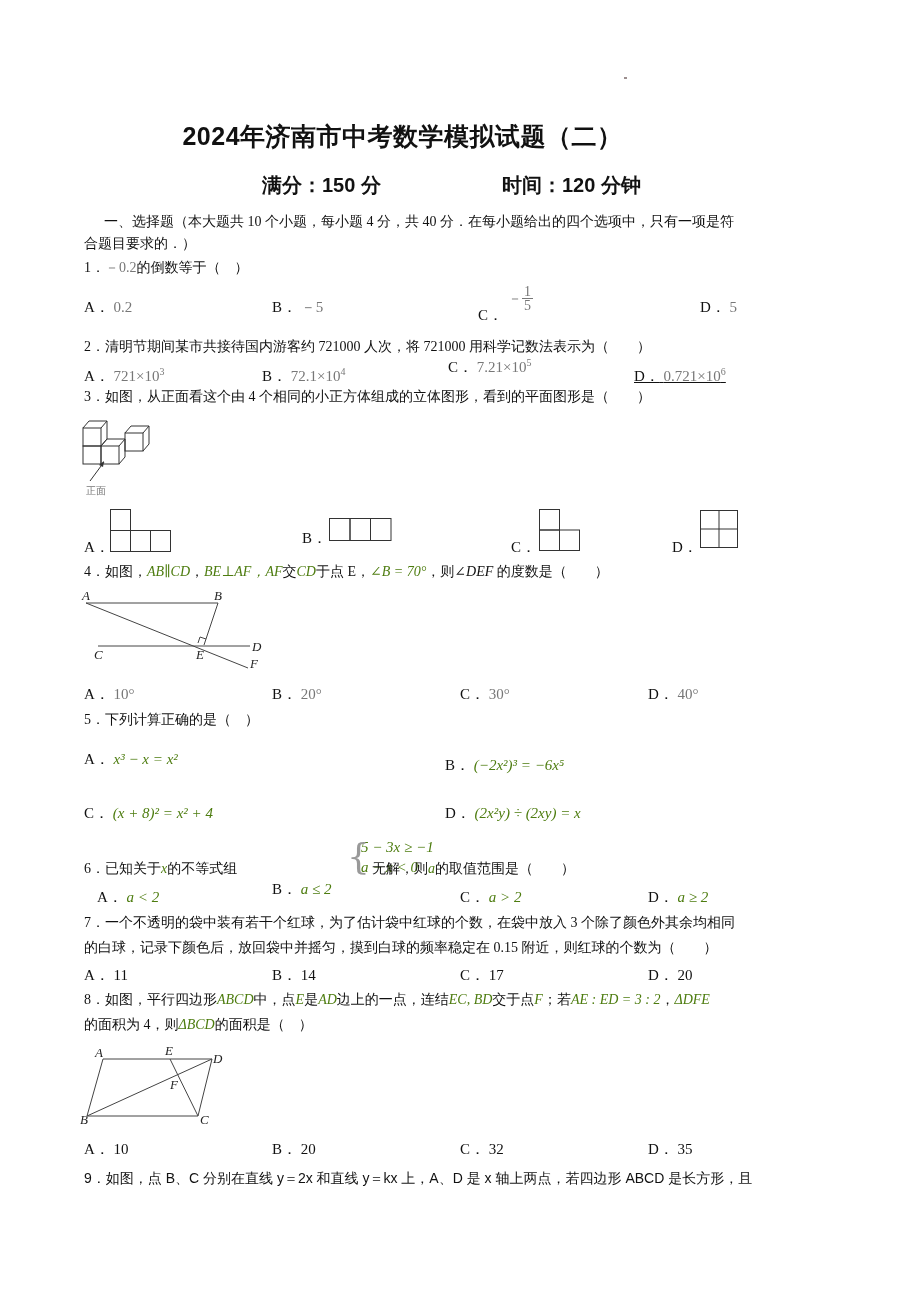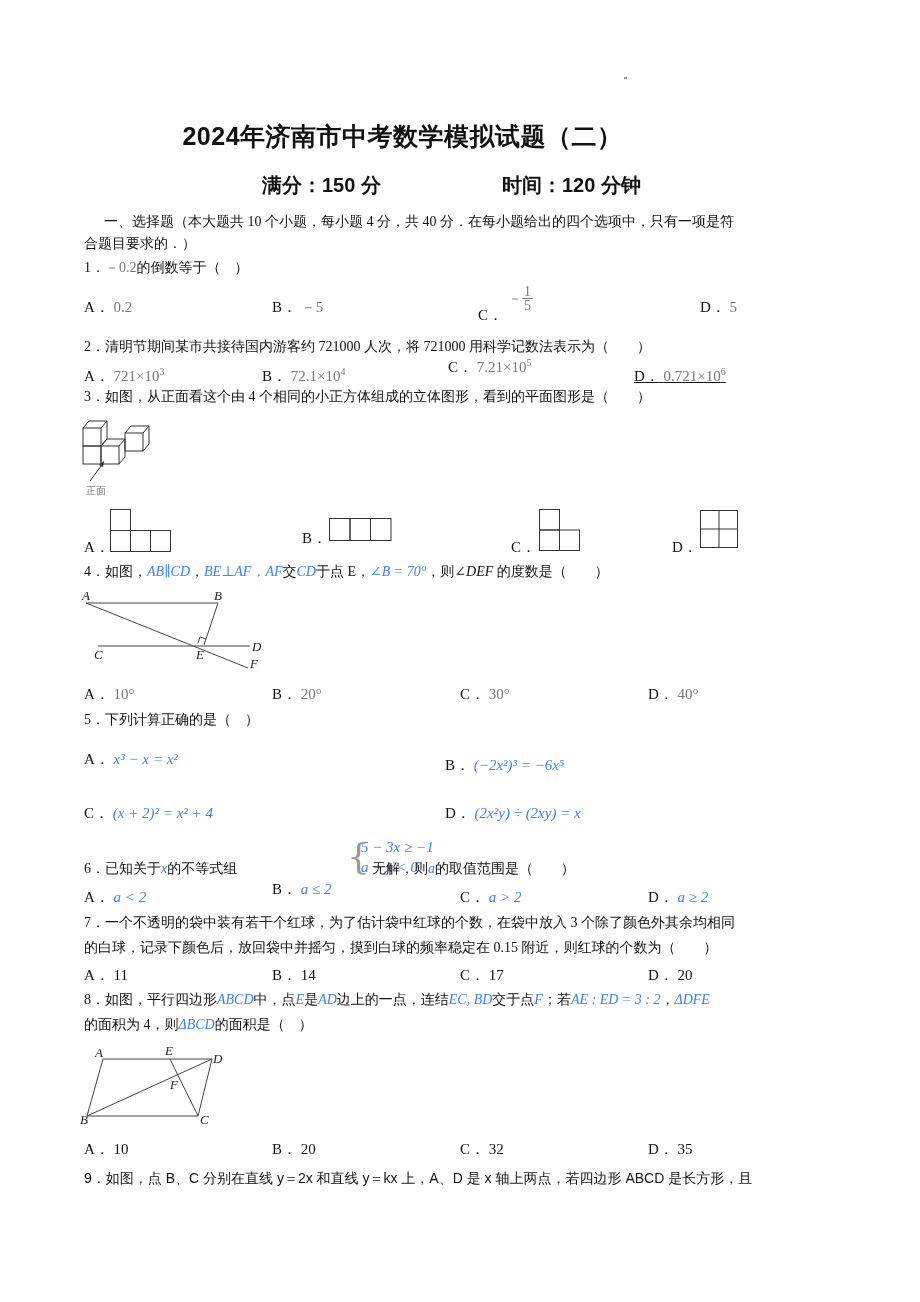--- a/index.html
+++ b/index.html
@@ -3,21 +3,21 @@
 <meta charset="utf-8">
 <style>
   html, body { margin: 0; padding: 0; background: #ffffff; }
   body { width: 920px; height: 1302px; position: relative; overflow: hidden;
          font-family: "Liberation Serif", "DejaVu Serif", serif; color: #111; }
   .abs { position: absolute; }
   .title { left: 0; width: 805px; top: 120px; text-align: center;
            font-family: "Liberation Sans", "DejaVu Sans", sans-serif; font-weight: bold; font-size: 25px; letter-spacing: 0.5px; }
   .subtitle { top: 172px; font-family: "Liberation Sans", "DejaVu Sans", sans-serif; font-weight: bold; font-size: 20px; }
   .txt { font-size: 14px; line-height: 20px; white-space: nowrap; }
-  .math { font-family: "Liberation Serif", "DejaVu Serif", serif; color: #3b82f6; font-style: italic; }
+  .math { font-family: "Liberation Serif", "DejaVu Serif", serif; color: #4d7c0f; font-style: italic; }
   .mathn { font-family: "Liberation Serif", "DejaVu Serif", serif; color: #777; }
   .opt { font-size: 15px; line-height: 20px; white-space: nowrap; }
   .dot { left: 624px; top: 77px; width: 3px; height: 2px; background: #9c8f8f; }
   sup { font-size: 10px; }
   .frac { display: inline-block; vertical-align: middle; text-align: center; line-height: 13px; color: #777; }
   .frac .n { display: block; border-bottom: 1px solid #777; padding: 0 2px; }
   .frac .d { display: block; }
   svg { position: absolute; overflow: visible; }
   .lbl { font-family: "Liberation Serif", "DejaVu Serif", serif; font-style: italic; font-size: 13px; fill: #222; }
 </style>
@@ -129,35 +129,35 @@
 </svg>
 
 <div class="abs opt" style="left:84px; top:684px;"><span>A．</span> <span class="mathn">10°</span></div>
 <div class="abs opt" style="left:272px; top:684px;"><span>B．</span> <span class="mathn">20°</span></div>
 <div class="abs opt" style="left:460px; top:684px;text-align:right;"><span>C．</span> <span class="mathn">30°</span></div>
 <div class="abs opt" style="left:648px; top:684px;"><span>D．</span> <span class="mathn">40°</span></div>
 
 <div class="abs txt" style="left:84px; top:710px;"><span>5．</span><span>下列计算正确的是（　）</span></div>
 <div class="abs opt" style="left:84px; top:749px;"><span>A．</span> <span class="math">x³ − x = x²</span></div>
 <div class="abs opt" style="left:445px; top:755px;"><span>B．</span> <span class="math">(−2x²)³ = −6x⁵</span></div>
-<div class="abs opt" style="left:84px; top:803px;"><span>C．</span> <span class="math">(x + 2)² = x² + 4</span></div>
+<div class="abs opt" style="left:84px; top:803px;"><span>C．</span> <span class="math">(x + 8)² = x² + 4</span></div>
 <div class="abs opt" style="left:445px; top:803px;"><span>D．</span> <span class="math">(2x²y) ÷ (2xy) = x</span></div>
 
 <div class="abs" style="left:353px; top:837px; font-size:15px; color:#777; line-height:20px;">
   <div style="position:absolute; left:-6px; top:2px; font-size:36px; line-height:36px; color:#999; font-family:'DejaVu Serif',serif;">{</div>
   <div style="padding-left:8px;" class="math">5 − 3x ≥ −1</div>
   <div style="padding-left:8px;" class="math">a − x &lt; 0</div>
 </div>
 <div class="abs txt" style="left:84px; top:859px;">
   <span>6．</span><span>已知关于</span><span class="math">x</span><span>的不等式组</span>
 </div>
 <div class="abs txt" style="left:372px; top:859px;">
   <span>无解，则</span><span class="math">a</span><span>的取值范围是（　　）</span>
 </div>
-<div class="abs opt" style="left:84px; top:887px;"><span>A．</span> <span class="math">a &lt; 2</span></div>
+<div class="abs opt" style="left:97px; top:887px;"><span>A．</span> <span class="math">a &lt; 2</span></div>
 <div class="abs opt" style="left:272px; top:879px;"><span>B．</span> <span class="math">a ≤ 2</span></div>
 <div class="abs opt" style="left:460px; top:887px;"><span>C．</span> <span class="math">a &gt; 2</span></div>
 <div class="abs opt" style="left:648px; top:887px;"><span>D．</span> <span class="math">a ≥ 2</span></div>
 
 <div class="abs txt" style="left:84px; top:913px;"><span>7．</span><span>一个不透明的袋中装有若干个红球，为了估计袋中红球的个数，在袋中放入 3 个除了颜色外其余均相同</span></div>
 <div class="abs txt" style="left:84px; top:938px;"><span>的白球，记录下颜色后，放回袋中并摇匀，摸到白球的频率稳定在 0.15 附近，则红球的个数为（　　）</span></div>
 <div class="abs opt" style="left:84px; top:965px;"><span>A．</span> <span>11</span></div>
 <div class="abs opt" style="left:272px; top:965px;"><span>B．</span> <span>14</span></div>
 <div class="abs opt" style="left:460px; top:965px;"><span>C．</span> <span>17</span></div>
 <div class="abs opt" style="left:648px; top:965px;"><span>D．</span> <span>20</span></div>

